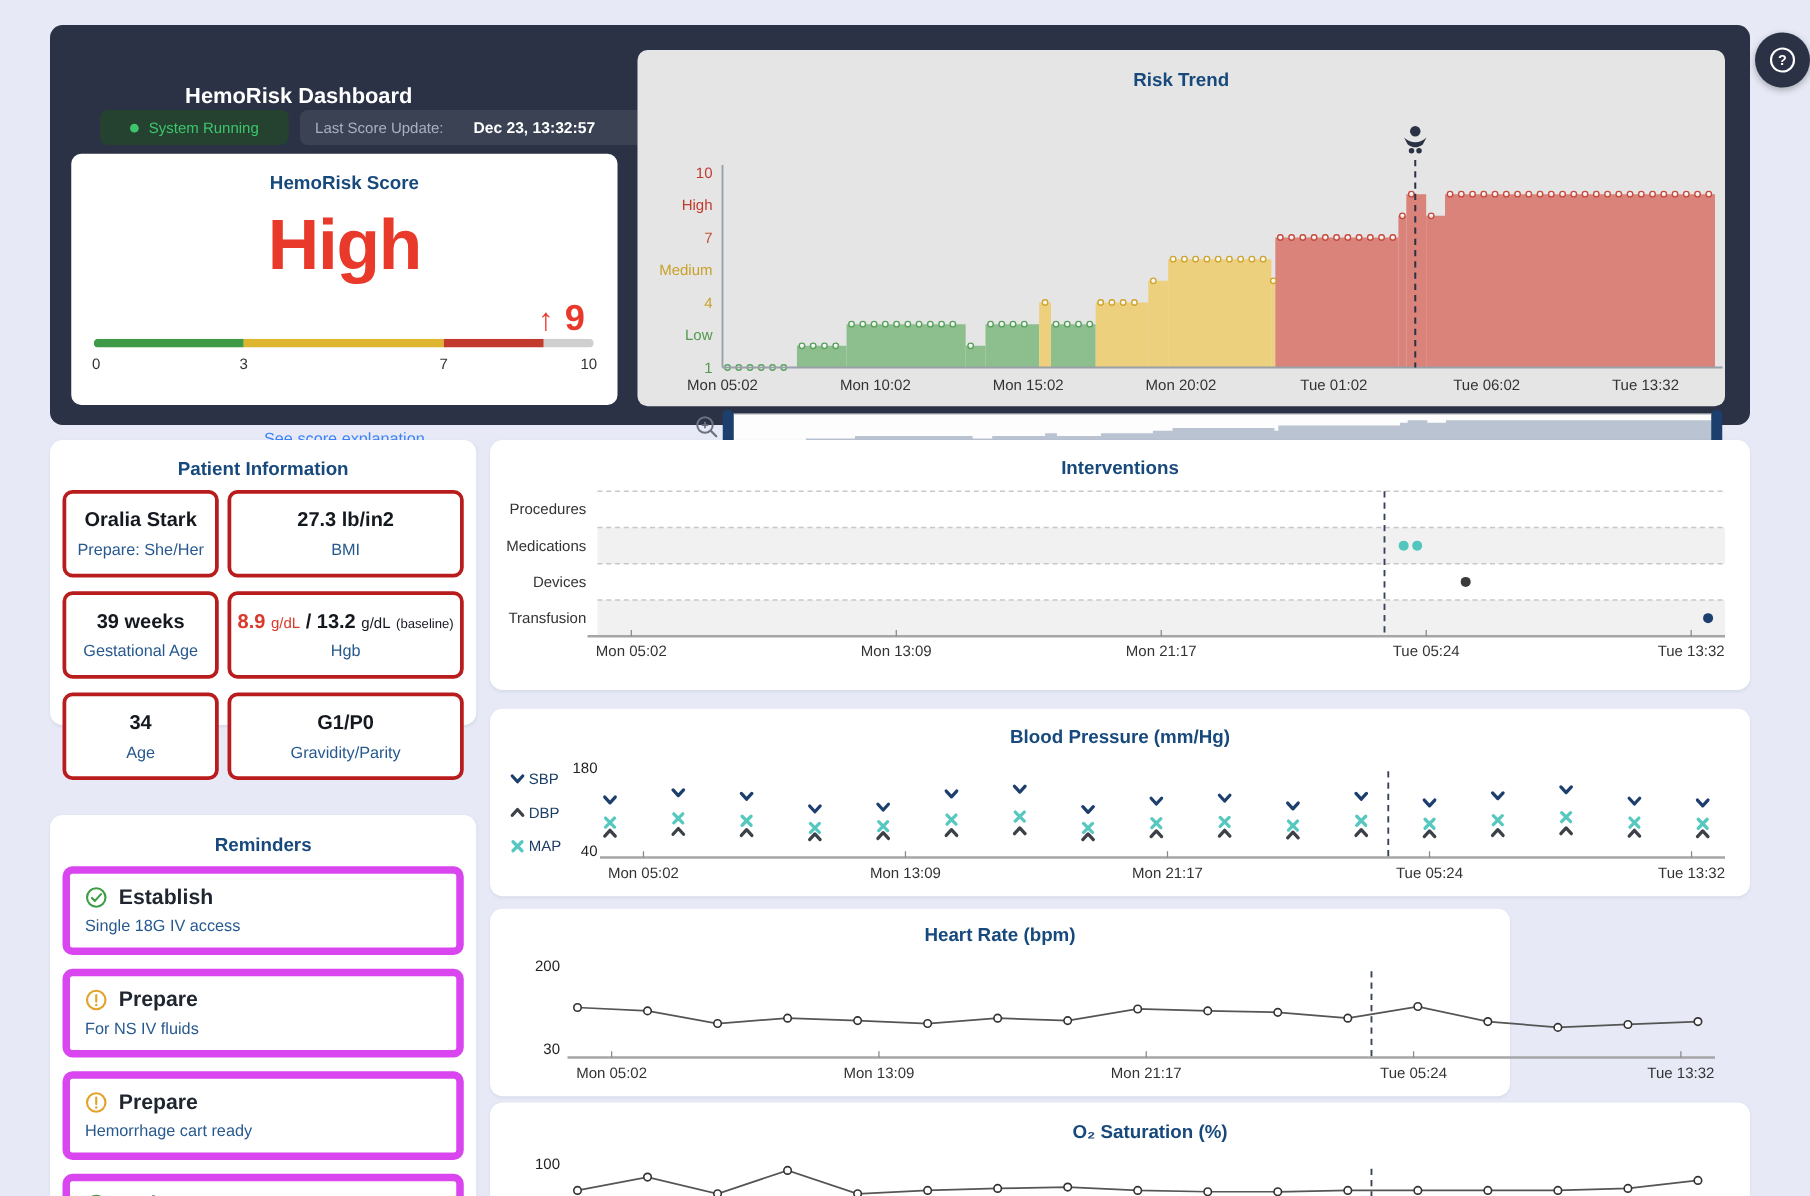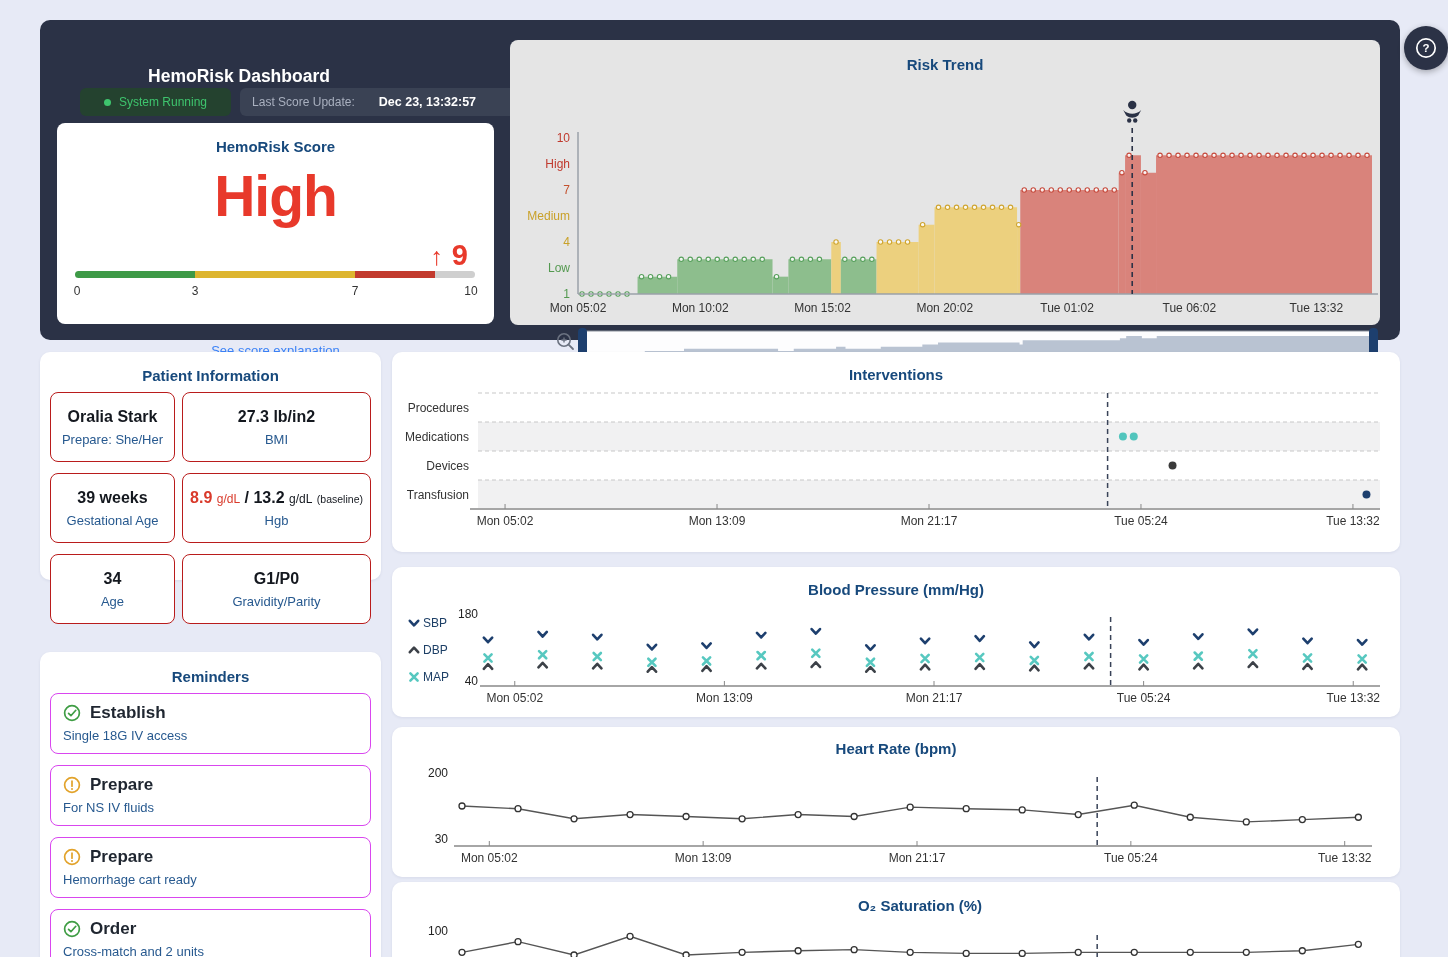--- a/index.html
+++ b/index.html
@@ -36,43 +36,43 @@
   .risk-card{position:absolute;left:470px;top:20px;width:870px;height:285px;background:#e5e5e5;border-radius:8px;}
   .risk-card .panel-title{margin-top:16px;}
   #risk-svg{position:absolute;left:0;top:32px;}
   .zoom-icon{position:absolute;left:45px;top:291px;width:22px;height:22px;cursor:pointer;}
   #brush-svg{position:absolute;left:68px;top:287px;cursor:pointer;}
 
   
   .patient-card{left:40px;top:352px;width:341px;height:228px;}
   .patient-card .panel-title{margin-top:15px;}
   .p-grid{position:absolute;left:10px;right:10px;top:40px;display:grid;grid-template-columns:125px 1fr;grid-auto-rows:70px;gap:11px 7px;}
-  .p-cell{border:1px solid #b91c1c;border-radius:8px;text-align:center;display:flex;flex-direction:column;justify-content:center;gap:6px;background:#fff;}
+  .p-cell{border:3px solid #b91c1c;border-radius:8px;text-align:center;display:flex;flex-direction:column;justify-content:center;gap:6px;background:#fff;}
   .p-value{font-size:16px;font-weight:700;color:#14181f;}
   .p-label{font-size:13px;color:#27598f;}
   .hgb-cur{color:#d93a2b;}
   .hgb-unit{font-size:12px;font-weight:400;color:#d93a2b;}
   .hgb-base-unit{font-size:12px;font-weight:400;color:#14181f;}
   .hgb-note{font-size:10.5px;font-weight:400;color:#14181f;}
 
   
   .reminders-card{left:40px;top:652px;width:341px;height:320px;}
   .reminders-card .panel-title{margin-top:16px;}
   .r-list{position:absolute;left:10px;right:10px;top:41px;display:flex;flex-direction:column;gap:11px;}
-  .r-item{border:1px solid #d946ef;border-radius:8px;height:59px;padding:0 12px;background:#fff;cursor:pointer;}
+  .r-item{border:6px solid #d946ef;border-radius:8px;height:59px;padding:0 12px;background:#fff;cursor:pointer;}
   .r-head{display:flex;align-items:center;gap:9px;margin-top:9px;font-size:17px;font-weight:700;color:#1f2630;}
   .r-detail{font-size:13px;color:#27598f;margin-top:5px;}
   .r-icon{width:18px;height:18px;display:inline-block;}
 
   
   .interventions-card{left:392px;top:352px;width:1008px;height:200px;}
   .interventions-card .panel-title{margin-top:14px;}
   .bp-card{left:392px;top:567px;width:1008px;height:150px;}
   .bp-card .panel-title{margin-top:14px;}
-  .hr-card{left:392px;top:727px;width:1008px;height:150px;}
+  .hr-card{left:392px;top:727px;width:816px;height:150px;}
   .hr-card .panel-title{margin-top:13px;}
   .o2-card{left:392px;top:882px;width:1008px;height:160px;}
   .o2-card .panel-title{margin-top:15px;padding-left:48px;}
   .chart-svg{position:absolute;left:0;}
 
   
   .help-fab{position:absolute;left:1404px;top:26px;width:44px;height:44px;border-radius:50%;background:#2b3246;
     box-shadow:0 2px 6px rgba(0,0,0,.3);display:flex;align-items:center;justify-content:center;cursor:pointer;}
 </style>
 </head>

